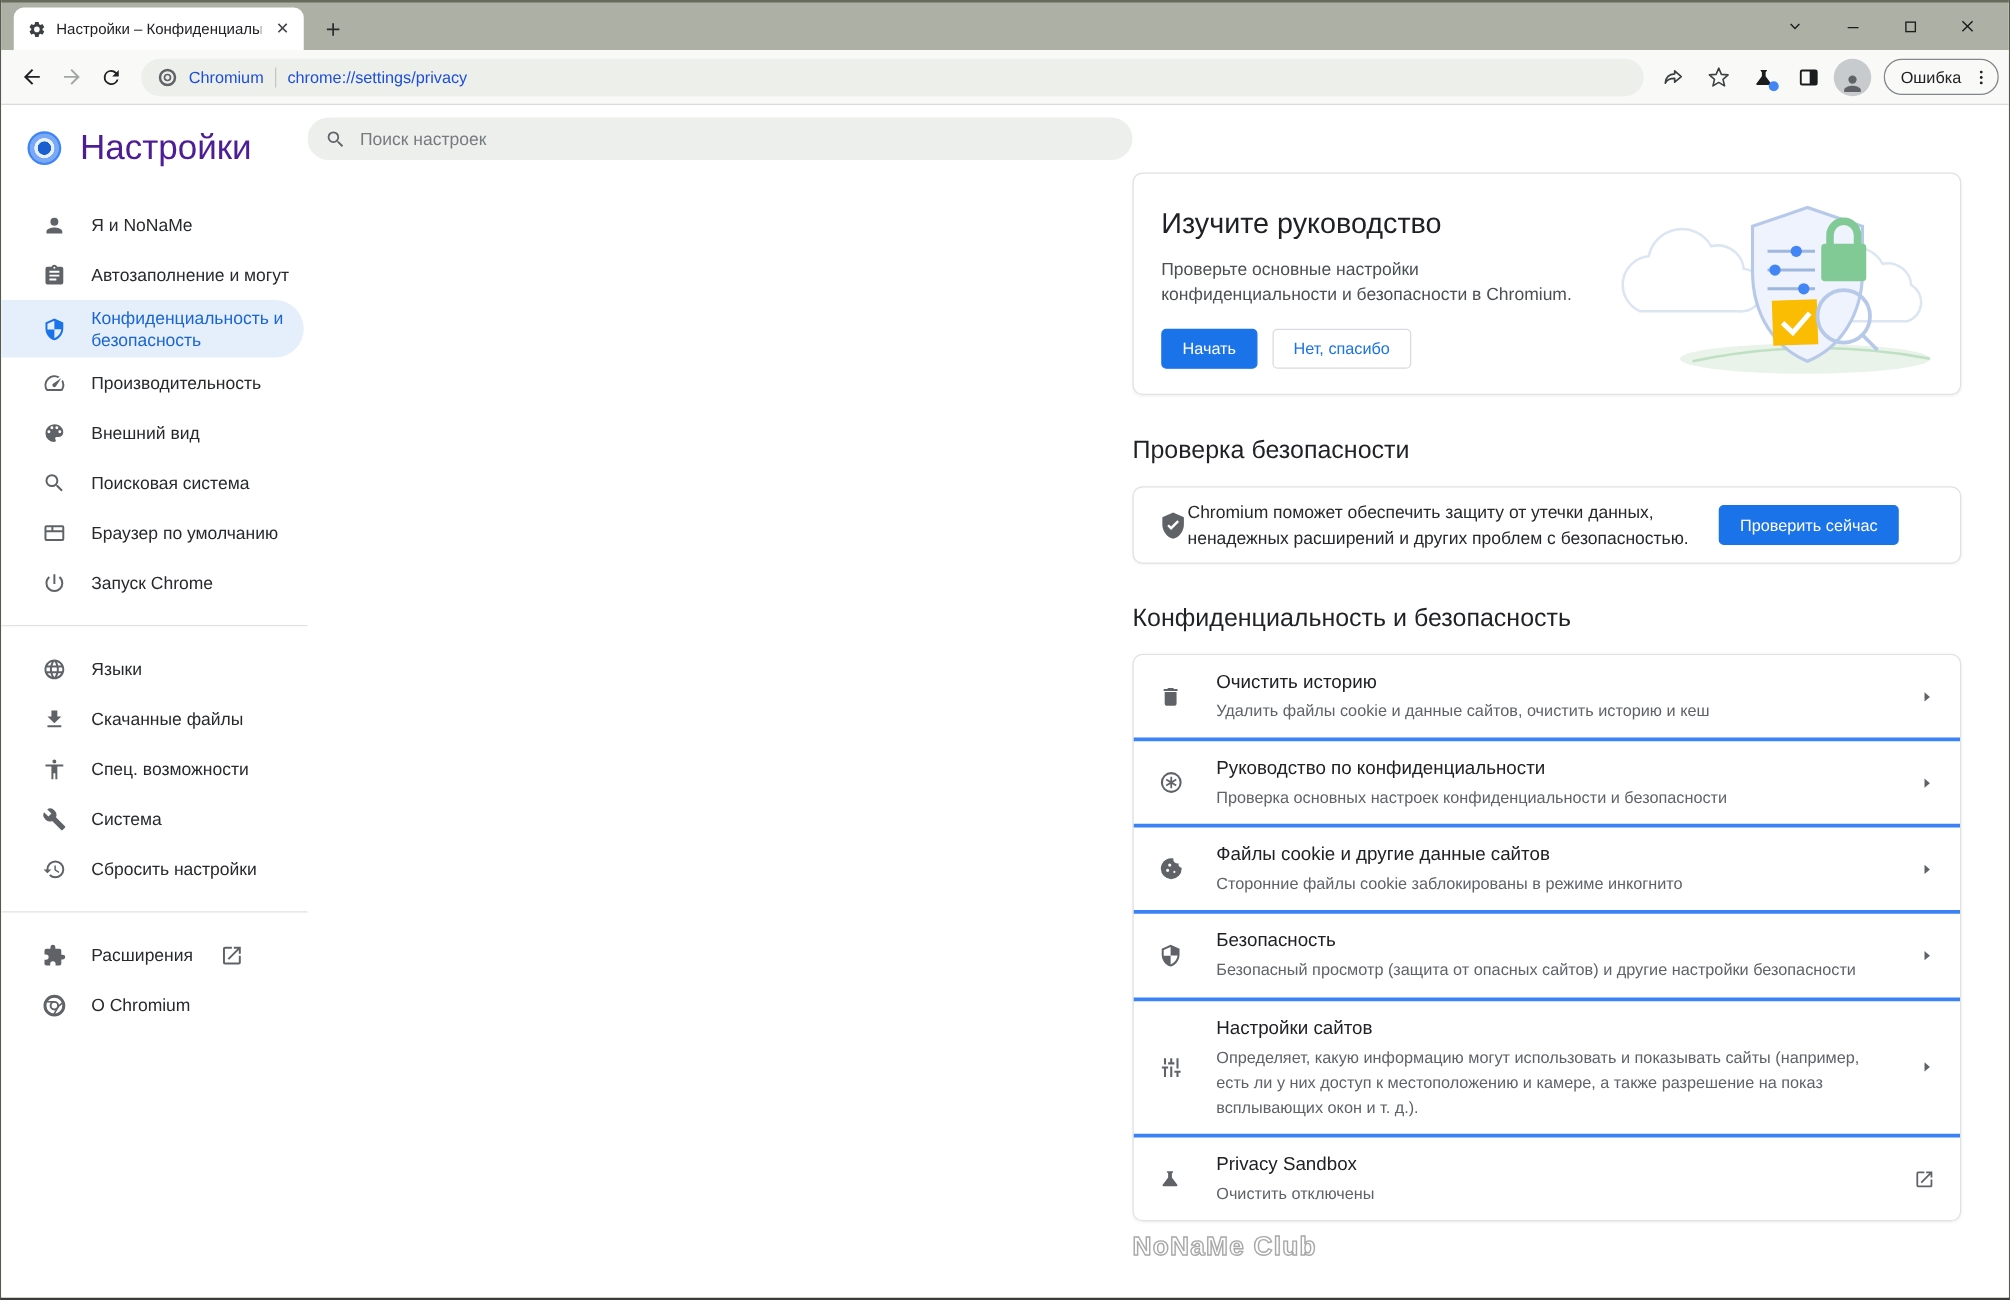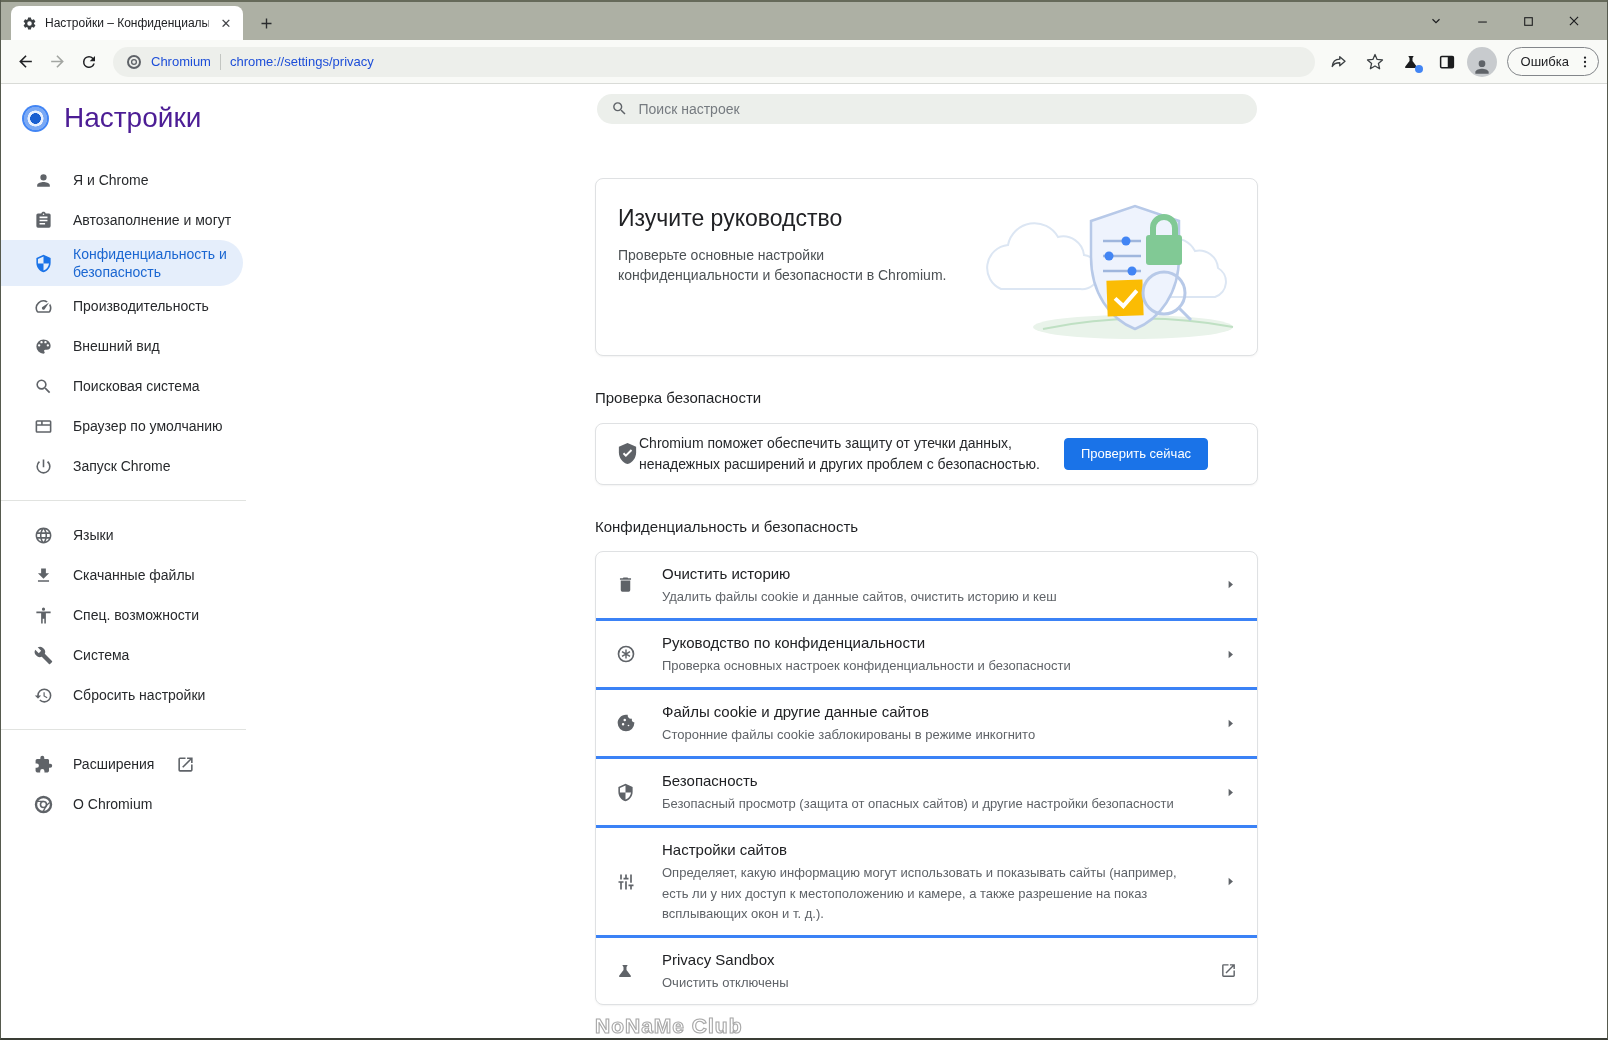--- a/index.html
+++ b/index.html
@@ -52,42 +52,42 @@
   .nav-item svg { width:19px; height:19px; color:#5f6368; flex:none; }
   .nav-item .lbl { line-height:1.3; }
   .nav-item.selected { width:242px; background:#e5eefb; border-radius:0 26px 26px 0;
     padding-top:5px; padding-bottom:5px; color:#1a66d1; }
   .nav-item.selected svg { color:#1a73e8; }
   .nav-item.selected .lbl { max-width:160px; }
   .nav-divider { height:1px; background:#e1e3e0; margin:14px 0; }
   .ext-link-icon { color:#5f6368; margin-left:2px; display:flex; }
 
   
-  .main { flex:1; display:flex; flex-direction:column; align-items:center; overflow:hidden; }
+  .main { flex:1; display:flex; flex-direction:row; overflow:hidden; }
   .searchbox { width:660px; height:34px; margin-top:10px; background:#ecefeb; border-radius:17px;
     display:flex; align-items:center; gap:11px; padding:0 14px; }
   .searchbox svg { color:#5f6368; }
   .search-input { border:none; outline:none; background:transparent; font-size:14px; color:#202124;
     flex:1; font-family:inherit; }
   .search-input::placeholder { color:#767b80; }
 
   .main-col { width:663px; }
   .card { border:1px solid #dfe1e3; border-radius:8px; background:#fff; box-shadow:0 1px 2px rgba(60,64,67,.06); }
 
   .guide-card { position:relative; height:178px; margin-top:54px; padding:26px 0 0 22px; overflow:hidden; }
   .guide-title { font-size:23px; color:#202124; font-weight:400; }
   .guide-body { margin-top:13px; font-size:14px; color:#4b5053; width:350px; line-height:1.45; }
   .guide-buttons { margin-top:17px; display:flex; gap:12px; }
   .btn-primary { background:#1a73e8; color:#fff; border:1px solid #1a73e8; border-radius:4px; height:32px;
     padding:0 16px; font-size:13px; font-weight:500; font-family:inherit; cursor:pointer; }
   .btn-secondary { background:#fff; color:#1a73e8; border:1px solid #d7dade; border-radius:4px; height:32px;
     padding:0 16px; font-size:13px; font-weight:500; font-family:inherit; cursor:pointer; }
   .guide-art { position:absolute; right:6px; top:10px; }
 
-  .section-title { margin-top:33px; font-size:15px; color:#1f2124; }
+  .section-title { margin-top:33px; font-size:20px; color:#1f2124; }
 
   .safety-card { margin-top:17px; height:62px; display:flex; align-items:center; padding:0 18px 0 20px; }
   .safety-icon { color:#5f6368; display:flex; flex:none; }
   .safety-text { flex:1; font-size:14px; color:#26282b; line-height:1.5; max-width:425px; }
 
   .privacy-card { margin-top:16px; }
   .p-row { display:flex; align-items:center; padding:11px 20px; }
   .p-row + .p-row { border-top:3px solid #3b82f6; }
   .p-icon { width:20px; color:#5f6368; margin-right:26px; flex:none; display:flex; }
   .p-text { flex:1; padding-right:28px; }
@@ -214,21 +214,21 @@
       <div class="sidebar-header">
         <div class="logo"></div>
         <div class="sidebar-title">Настройки</div>
       </div>
       <div class="nav">
 
         <div class="nav-item">
           <svg viewBox="0 0 24 24" fill="currentColor">
               <path d="M12 12a4 4 0 1 0 0-8 4 4 0 0 0 0 8zm0 2c-2.67 0-8 1.34-8 4v2h16v-2c0-2.66-5.33-4-8-4z"></path>
             </svg>
-          <span class="lbl">Я и Chrome</span>
+          <span class="lbl">Я и NoNaMe</span>
         </div>
 
         <div class="nav-item">
           <svg viewBox="0 0 24 24" fill="currentColor">
               <path d="M19 3h-4.18C14.4 1.84 13.3 1 12 1s-2.4.84-2.82 2H5a2 2 0 0 0-2 2v14a2 2 0 0 0 2 2h14a2 2 0 0 0 2-2V5a2 2 0 0 0-2-2zm-7 0a1 1 0 1 1 0 2 1 1 0 0 1 0-2zm2 14H7v-2h7v2zm3-4H7v-2h10v2zm0-4H7V7h10v2z"></path>
             </svg>
           <span class="lbl">Автозаполнение и могут</span>
         </div>
 
         <div class="nav-item selected">
@@ -343,20 +343,24 @@
             <path d="M15.5 14h-.79l-.28-.27A6.47 6.47 0 0 0 16 9.5 6.5 6.5 0 1 0 9.5 16c1.61 0 3.09-.59 4.23-1.57l.27.28v.79l5 4.99L20.49 19l-4.99-5zm-6 0C7.01 14 5 11.99 5 9.5S7.01 5 9.5 5 14 7.01 14 9.5 11.99 14 9.5 14z"></path>
           </svg>
         <input class="search-input" placeholder="Поиск настроек" style="">
       </div>
 
       <div class="main-col">
 
         <div class="card guide-card">
           <div class="guide-title">Изучите руководство</div>
           <div class="guide-body">Проверьте основные настройки конфиденциальности и безопасности в Chromium.</div>
+          <div class="guide-buttons">
+            <button class="btn-primary">Начать</button>
+            <button class="btn-secondary">Нет, спасибо</button>
+          </div>
           <div class="guide-art">
             <svg width="278" height="156" viewBox="0 0 278 156">
               <path d="M28 100a23 23 0 0 1 7-44 27 27 0 0 1 50-8 21 21 0 0 1 26 18 17 17 0 0 1-4 34z" fill="#fff" stroke="#dce6f3" stroke-width="2"></path>
               <path d="M172 108a20 20 0 0 1 5-39 24 24 0 0 1 45-7 19 19 0 0 1 23 17 16 16 0 0 1-3 29z" fill="#fff" stroke="#dce6f3" stroke-width="2"></path>
               <ellipse cx="160" cy="138" rx="100" ry="12" fill="#e9f3ea"></ellipse>
               <path d="M70 140q95-20 190-2" stroke="#bfe0c3" stroke-width="2" fill="none"></path>
               <path d="M118 32l44-15 44 15v36c0 36-19 62-44 72-25-10-44-36-44-72z" fill="#eef3fd" stroke="#b7c9e8" stroke-width="2.5"></path>
               <g stroke="#9fb6dd" stroke-width="2.5">
                 <line x1="130" y1="52" x2="168" y2="52"></line>
                 <line x1="130" y1="67" x2="168" y2="67"></line>

